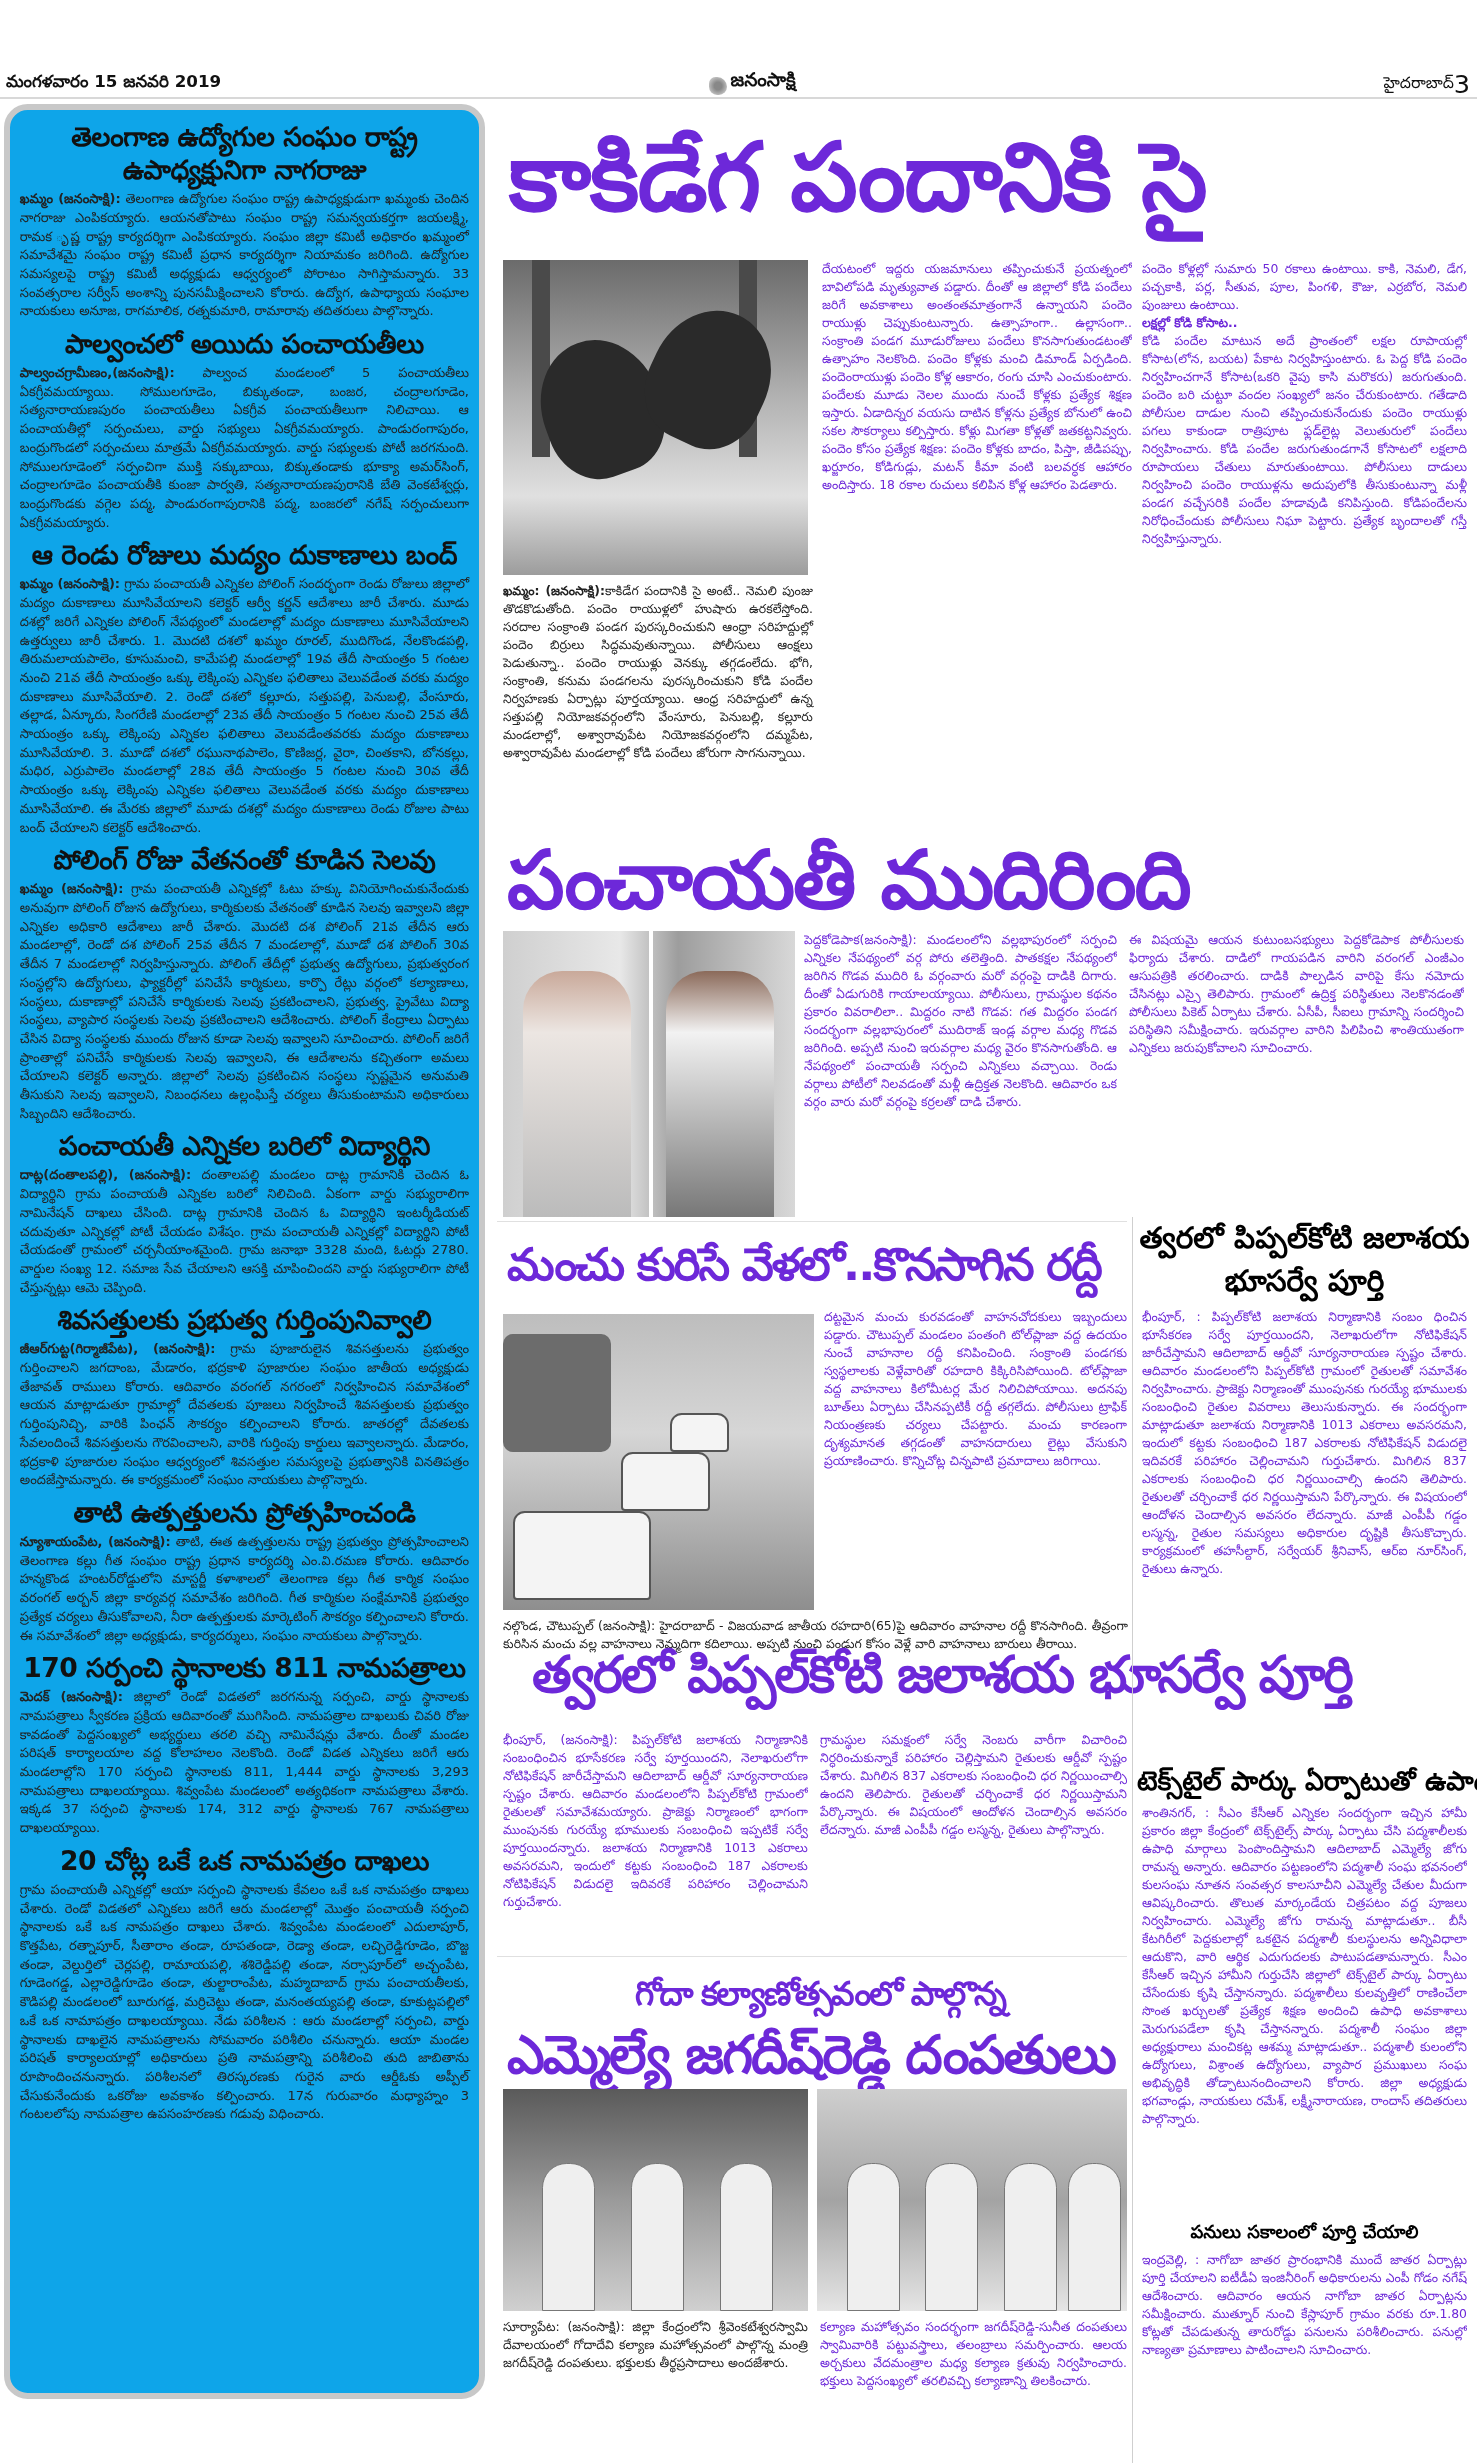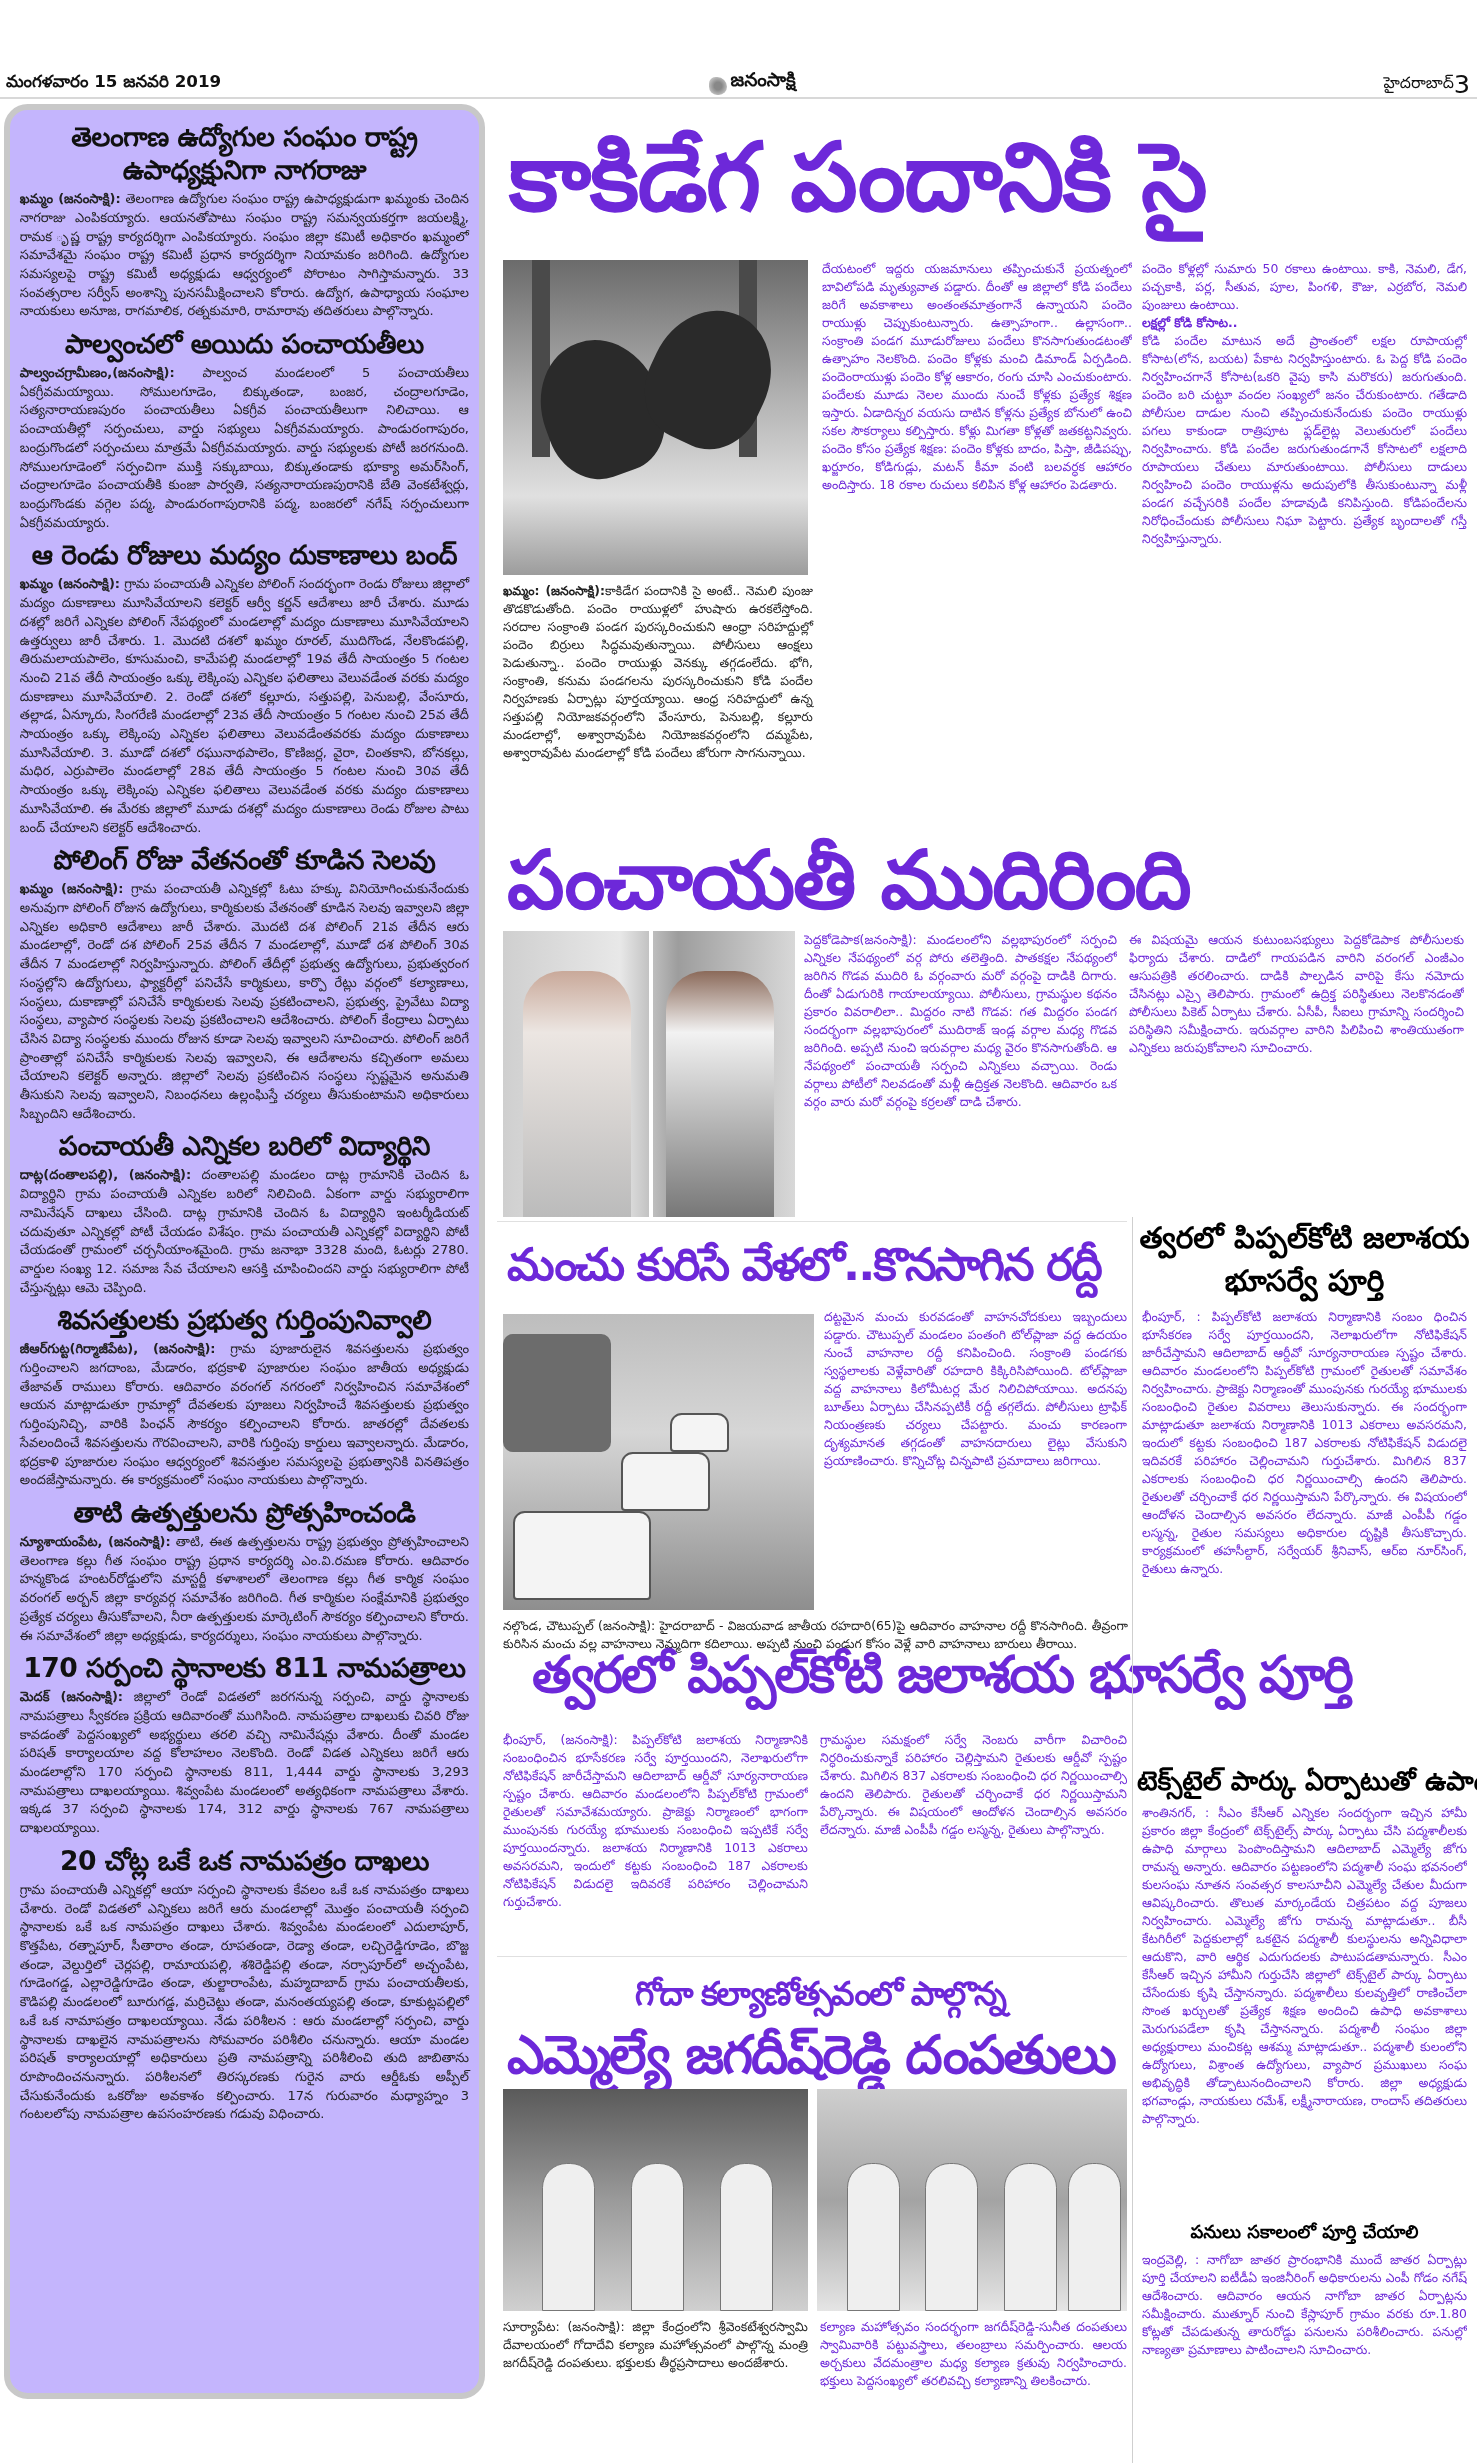--- a/index.html
+++ b/index.html
@@ -7,21 +7,21 @@
   body { font-family: "DejaVu Sans", sans-serif; color: #111; position: relative; }
 
   .masthead { position: absolute; left: 0; top: 67px; width: 1478px; height: 31.5px; border-bottom: 2px solid #d8d8d8; }
   .mh-date { position: absolute; left: 5.9px; top: 3.9px; font-size: 16.7px; font-weight: bold; }
   .mh-logo { position: absolute; left: 709px; top: 2px; font-size: 18.7px; font-weight: bold; display: flex; align-items: flex-end; gap: 3.9px; }
   .mh-logo-icon { width: 17.7px; height: 17.7px; background: radial-gradient(circle, #888 30%, #bbb 70%); border-radius: 40% 60% 50% 50%; display: inline-block; }
   .mh-city { position: absolute; right: 7.9px; top: 2px; font-size: 15.8px; display: flex; align-items: center; gap: 0; }
   .mh-page { font-size: 25.6px; font-family: "DejaVu Sans", sans-serif; font-weight: normal; }
 
   
-  .sidebar { position: absolute; left: 3.9px; top: 104px; width: 481px; height: 2295px; border: 6.9px solid #c8c8c8; border-radius: 23.6px; background: #c4b5fd; padding: 3.9px 9.9px; overflow: hidden; }
+  .sidebar { position: absolute; left: 3.9px; top: 104px; width: 481px; height: 2295px; border: 6.9px solid #c8c8c8; border-radius: 23.6px; background: #0ea5e9; padding: 3.9px 9.9px; overflow: hidden; }
   .sb-head { font-weight: bold; text-align: center; font-size: 26.6px; line-height: 1.25; margin: 5.9px 0 3.9px; letter-spacing: -0.5px; }
   .sb-body { font-size: 13px; line-height: 18.7px; text-align: justify; color: #222; }
   .dateline { font-weight: bold; }
 
   
   .main { position: absolute; left: 497px; top: 104px; width: 975px; height: 2359px; }
   .hl-big { position: absolute; font-weight: bold; color: #6d28d9; white-space: nowrap; letter-spacing: -2px; }
   .hl-1 { left: 11.8px; top: 0px; font-size: 95px; line-height: 146px; }
   .hl-2 { left: 9.9px; top: 717px; font-size: 81px; line-height: 118px; }
   .hl-3 { left: 9.9px; top: 1121px; font-size: 45px; line-height: 79px; }

